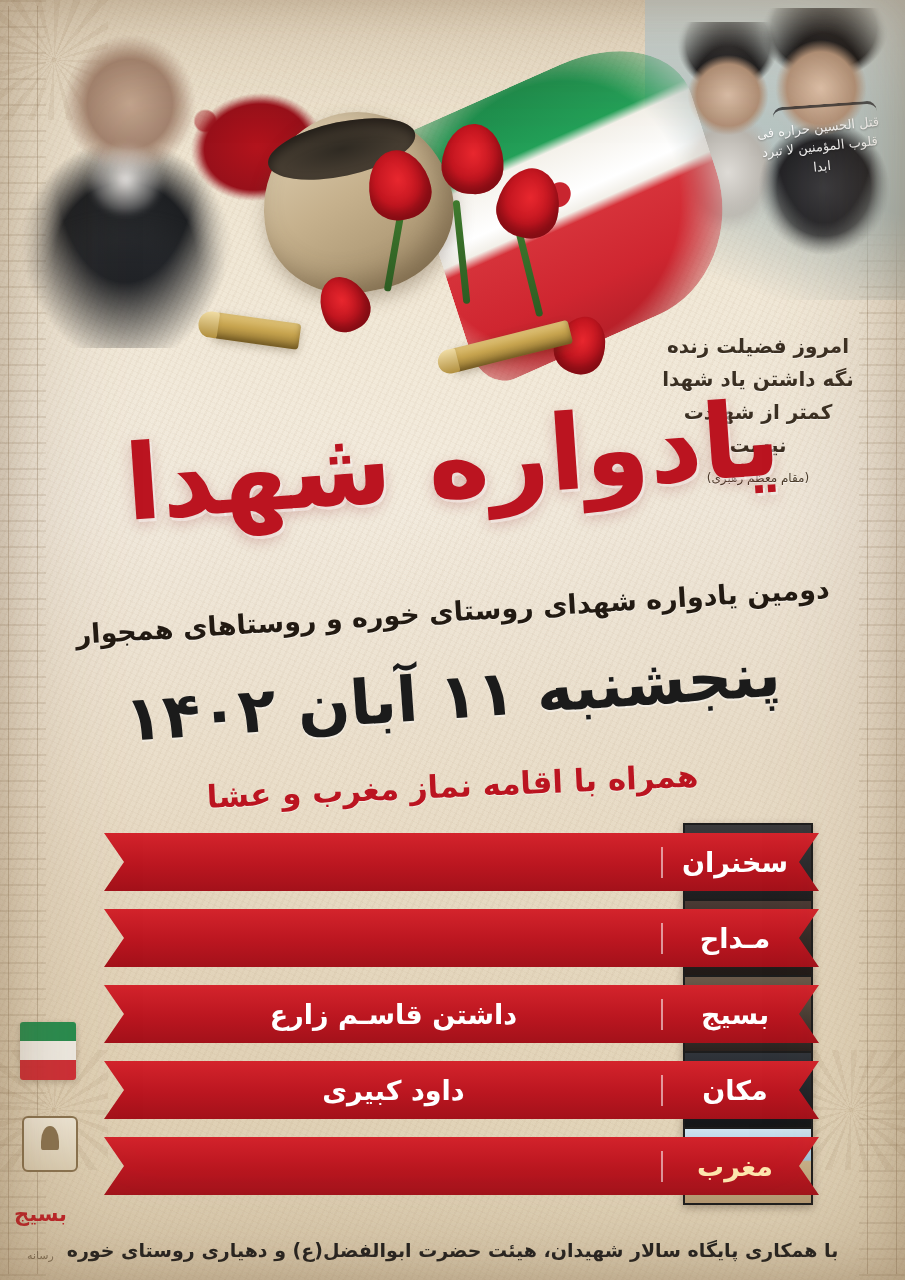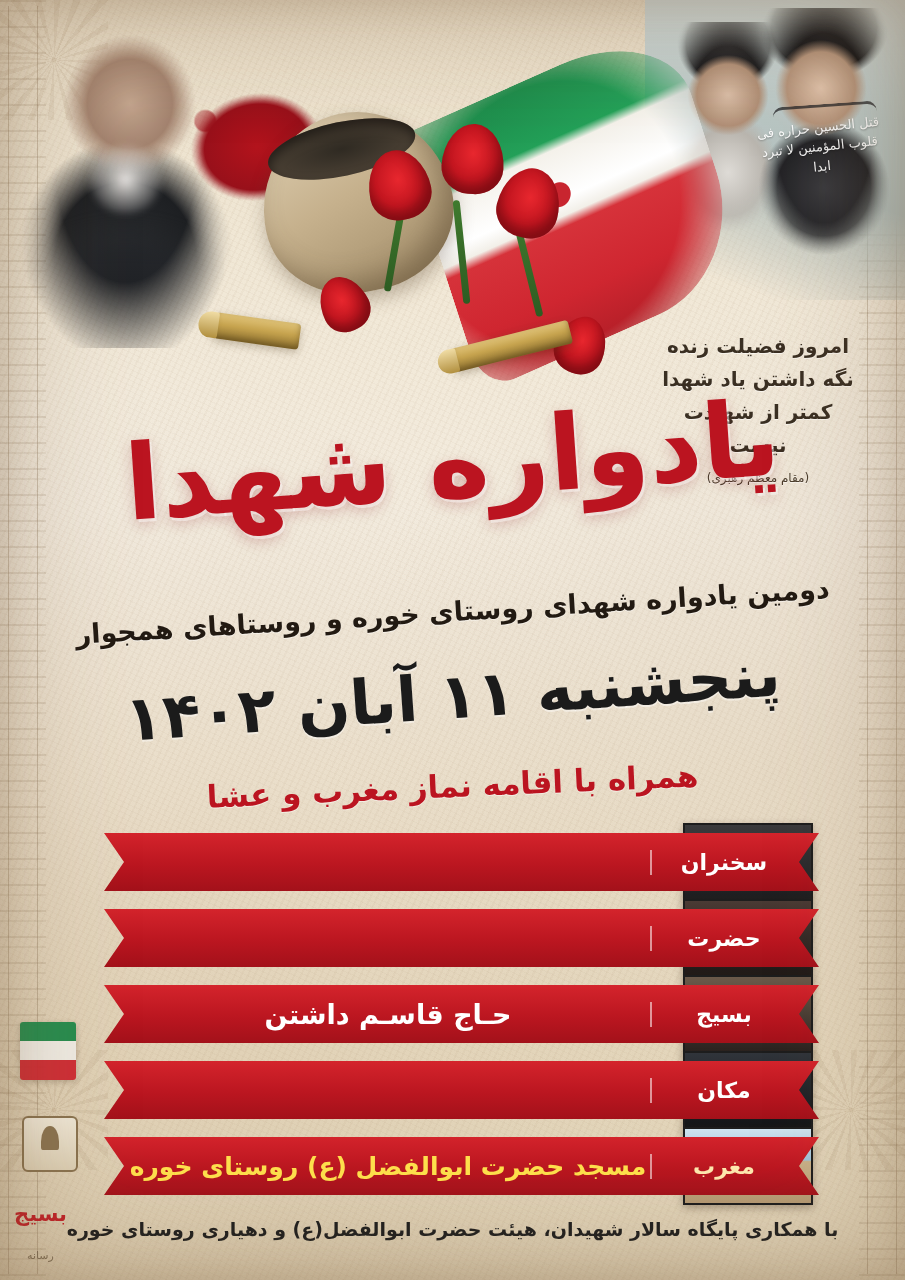--- a/index.html
+++ b/index.html
@@ -275,24 +275,24 @@
     background: linear-gradient(180deg, #d4242c 0%, #bb1620 55%, #a3111a 100%);
     display: flex; align-items: center;
     box-shadow: 0 3px 8px rgba(120,20,25,.3);
     clip-path: polygon(0 0, 100% 0, calc(100% - 20px) 50%, 100% 100%, 0 100%, 20px 50%);
   }
   .row .role {
     min-width: 112px;
     text-align: center;
     color: #ffffff;
     font-weight: bold;
-    font-size: 22px;
+    font-size: 27px;
     padding: 0 16px;
     border-left: 2px solid rgba(255,255,255,.55);
-    margin-right: 23px;
+    margin-right: 12px;
   }
   .row .person {
     flex: 1;
     text-align: center;
     color: #ffffff;
     font-weight: bold;
     font-size: 27px;
     padding-left: 22px;
   }
   .row.place .role { color: #ffe9b0; }
@@ -314,21 +314,21 @@
   .thumb.t5::after {
     content: "";
     position: absolute; left: 50%; top: 16%; width: 26px; height: 34px;
     transform: translateX(-50%);
     background: #2f6b4f;
     border-radius: 50% 50% 8% 8% / 62% 62% 10% 10%;
   }
 
   
   .footer-note {
-    position: absolute; left: 0; right: 0; bottom: 40px;
+    position: absolute; left: 0; right: 0; bottom: 19px;
     text-align: center; direction: rtl;
     color: #1e1e1e; font-weight: bold; font-size: 19px;
   }
   .logo-flag {
     position: absolute; left: 20px; bottom: 200px; width: 56px; height: 58px;
     background: linear-gradient(180deg,#1d8a4a 0 32%, #f2efe8 32% 66%, #cf2630 66% 100%);
     border-radius: 3px;
     box-shadow: 0 2px 6px rgba(80,60,40,.3);
     opacity: .95;
   }
@@ -417,44 +417,44 @@
     <div class="row">
       <div class="thumb t1"></div>
       <div class="banner">
         <div class="role">سخنران</div>
       </div>
     </div>
 
     <div class="row">
       <div class="thumb t2"></div>
       <div class="banner">
-        <div class="role">حضرت</div>
+        <div class="role">مـداح</div>
       </div>
     </div>
 
     <div class="row">
       <div class="thumb t3"></div>
       <div class="banner">
         <div class="role">بسیج</div>
-        <div class="person">حـاج قاسـم داشتن</div>
+        <div class="person">داشتن قاسـم زارع</div>
       </div>
     </div>
 
     <div class="row">
       <div class="thumb t4"></div>
       <div class="banner">
         <div class="role">مکان</div>
+        <div class="person">داود کبیری</div>
       </div>
     </div>
 
     <div class="row place">
       <div class="thumb t5"></div>
       <div class="banner">
         <div class="role">مغرب</div>
-        <div class="person">مسجد حضرت ابوالفضل (ع) روستای خوره</div>
       </div>
     </div>
 
   </div>
 
   <div class="logo-flag"></div>
   <div class="logo-mosque"></div>
 
   <div class="footer-note">با همکاری پایگاه سالار شهیدان، هیئت حضرت ابوالفضل(ع) و دهیاری روستای خوره</div>
 

